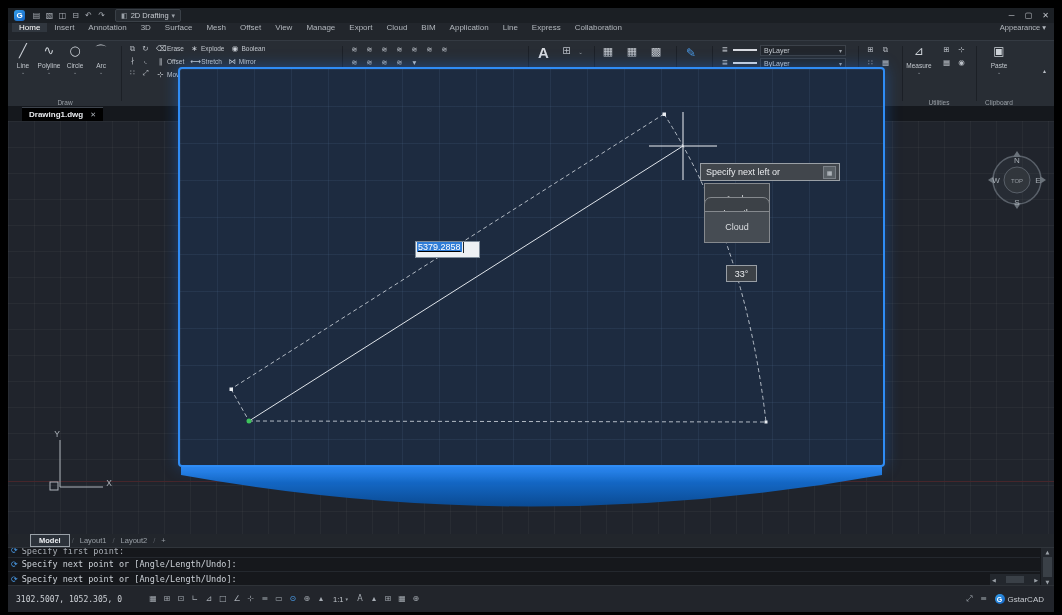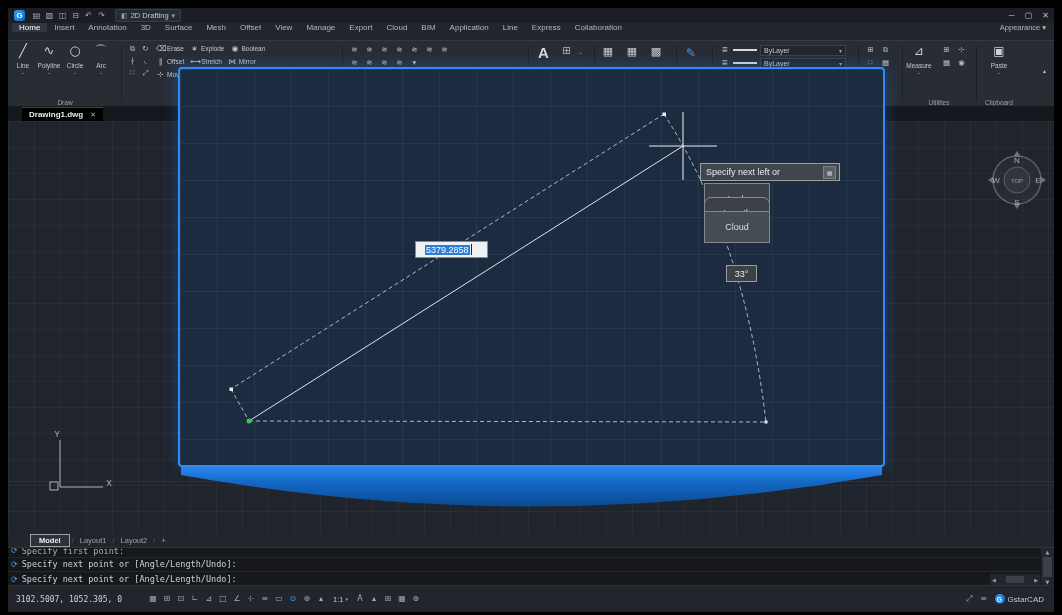--- a/index.html
+++ b/index.html
@@ -75,21 +75,21 @@
     background-color:#1d2b40;
     background-image:linear-gradient(to right,rgba(140,180,240,0.08) 1px,transparent 1px),
                      linear-gradient(to bottom,rgba(140,180,240,0.08) 1px,transparent 1px);
     background-size:37px 37px;box-shadow:0 0 16px rgba(30,110,220,0.45);}
   .dash{stroke:#cdd4dc;stroke-width:1;fill:none;stroke-dasharray:4 3;opacity:.85;}
   .solidln{stroke:#dfe4ea;stroke-width:1;}
   .ch{stroke:#eef1f5;stroke-width:1;}
   .vx{fill:#e8ecf1;}
   .startpt{fill:#3ec45c;}
   .dyninput{left:235px;top:172px;width:62px;height:15px;background:#eef1f4;border:1px solid #7e8c9a;
-            display:flex;align-items:center;padding-left:9px;box-sizing:content-box;}
+            display:flex;align-items:flex-start;padding-left:1px;box-sizing:content-box;text-decoration:underline;}
   .dyninput .sel{background:#2f7cd6;color:#fff;font-size:9px;padding:0 1px;}
   .caret{width:1px;height:11px;background:#20242a;margin-left:1px;}
   .cad-tip{left:520px;top:94px;width:140px;height:18px;background:#41464c;border:1px solid #9aa0a6;
           display:flex;align-items:center;justify-content:space-between;padding:0 3px 0 5px;
           box-sizing:border-box;font-size:9px;color:#e8eaed;}
   .tipbadge{width:11px;height:11px;background:#596066;border:1px solid #7a8087;font-size:6px;color:#c6ccd2;
             display:flex;align-items:center;justify-content:center;}
   .opt{left:524px;width:66px;height:32px;background:#3c4147;border:1px solid #85898e;color:#dcdfe2;
        font-size:9px;display:flex;align-items:center;justify-content:center;box-sizing:border-box;}
   .anglebadge{left:546px;top:196px;width:31px;height:17px;background:#3c4147;border:1px solid #989ea5;

